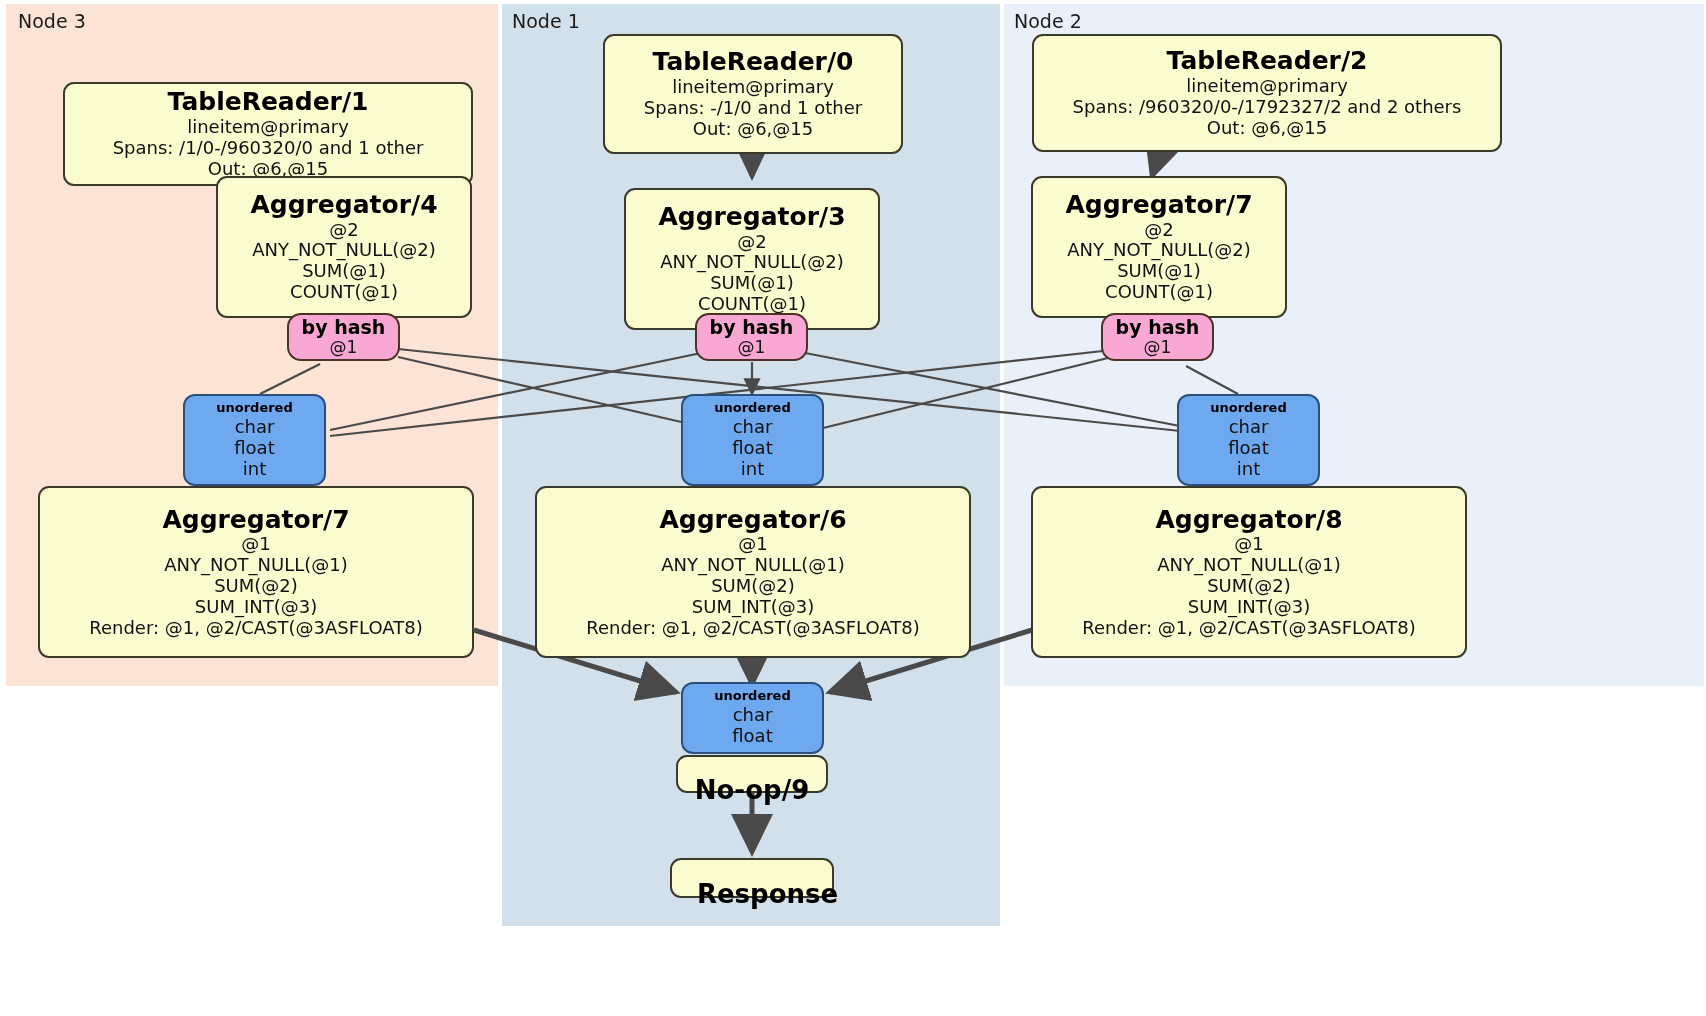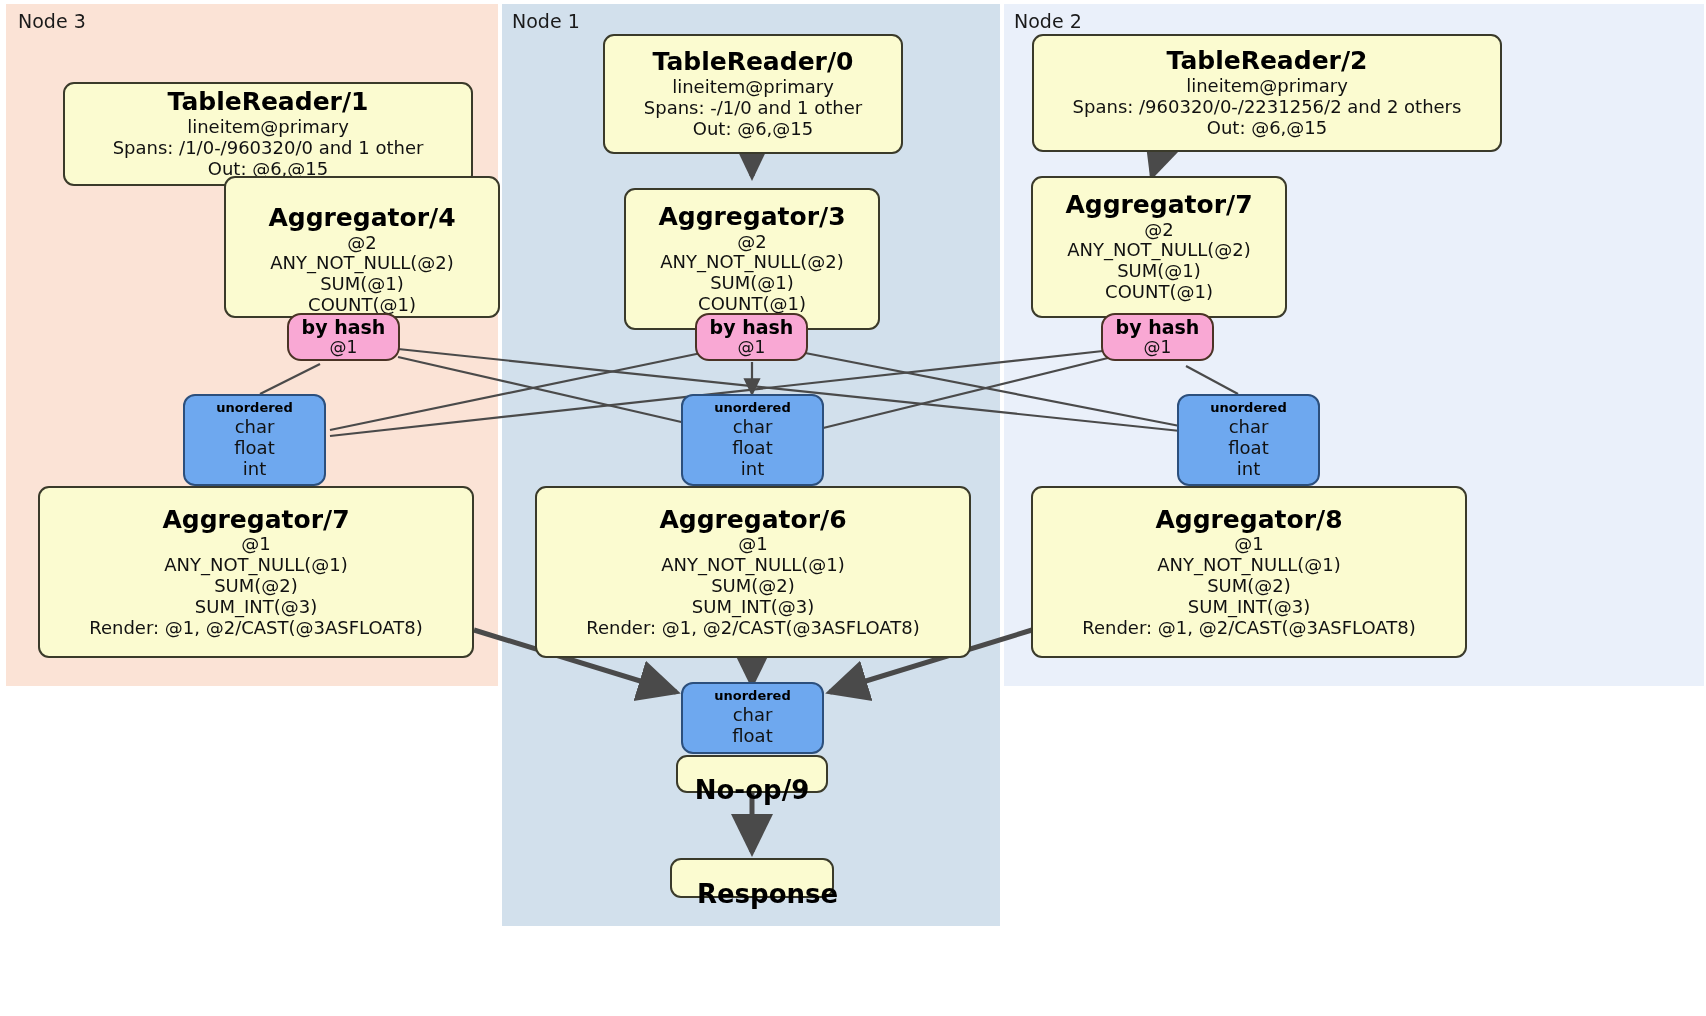--- a/index.html
+++ b/index.html
@@ -96,25 +96,25 @@
   <div class="nbox proc z1" style="left:603px;top:34px;width:300px;height:120px;">
     <div class="ttl">TableReader/0</div>
     <div class="ln">lineitem@primary</div>
     <div class="ln">Spans: -/1/0 and 1 other</div>
     <div class="ln">Out: @6,@15</div>
   </div>
 
   <div class="nbox proc z1" style="left:1032px;top:34px;width:470px;height:118px;">
     <div class="ttl">TableReader/2</div>
     <div class="ln">lineitem@primary</div>
-    <div class="ln">Spans: /960320/0-/2231256/2 and 2 others</div>
+    <div class="ln">Spans: /960320/0-/1792327/2 and 2 others</div>
     <div class="ln">Out: @6,@15</div>
   </div>
 
-  <div class="nbox proc z1" style="left:224px;top:176px;width:276px;height:142px;justify-content:flex-end;">
+  <div class="nbox proc z1" style="left:216px;top:176px;width:256px;height:142px;">
     <div class="ttl">Aggregator/4</div>
     <div class="ln">@2</div>
     <div class="ln">ANY_NOT_NULL(@2)</div>
     <div class="ln">SUM(@1)</div>
     <div class="ln">COUNT(@1)</div>
   </div>
 
   <div class="nbox proc z1" style="left:624px;top:176px;width:256px;height:142px;margin-top:12px;">
     <div class="ttl">Aggregator/3</div>
     <div class="ln">@2</div>

